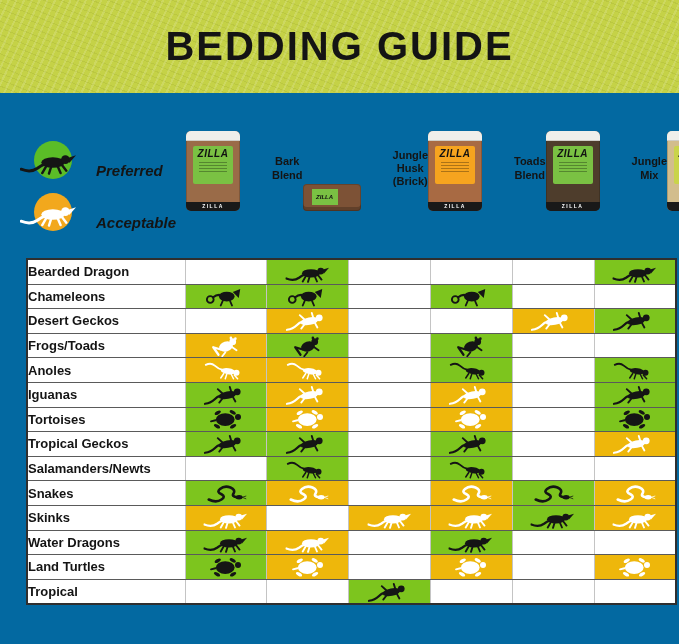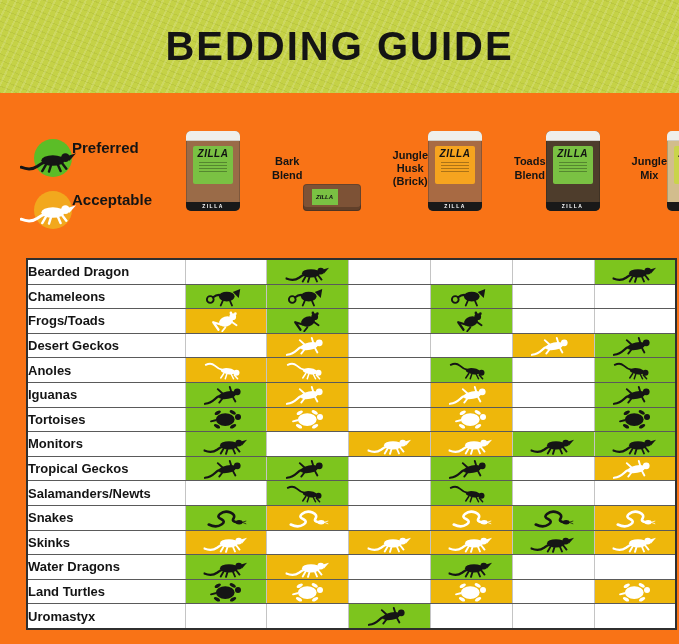--- a/index.html
+++ b/index.html
@@ -1,30 +1,30 @@
 <!DOCTYPE html>
 <html style="--banner: #c5d247; --green: #7dc51e; --gold: #eeb70b; --lgreen: #5bbd27; --lgold: #f2a81d;"><head>
 <meta charset="utf-8">
 <style>
   html,body{margin:0;padding:0;background:#fff;}
-  .page{position:relative;width:679px;height:644px;overflow:hidden;background:#f97316;
+  .page{position:relative;width:679px;height:644px;overflow:hidden;background:#0369a1;
         font-family:"Liberation Sans",sans-serif;}
 
   
   .banner{height:93px;background:var(--banner,#c5d247);
     background-image:
       repeating-linear-gradient(115deg, rgba(255,255,255,.14) 0 2px, transparent 2px 7px),
       repeating-linear-gradient(22deg, rgba(110,120,20,.12) 0 1px, transparent 1px 6px);
     display:flex;align-items:center;justify-content:center;}
   .banner h1{margin:0;font-size:40px;font-weight:700;letter-spacing:2px;color:#141414;}
 
   
   .mid{position:relative;height:165px;}
   .legend{position:absolute;left:34px;top:46px;}
-  .legend-item{display:flex;align-items:flex-start;gap:0;margin-bottom:12px;height:40px;}
+  .legend-item{display:flex;align-items:flex-end;gap:24px;margin-bottom:12px;height:40px;font-style:italic;}
   .badge{width:38px;height:38px;border-radius:50%;position:relative;flex:none;}
   .badge.pref{background:var(--lgreen,#5bbd27);}
   .badge.acc{background:var(--lgold,#f2a81d);}
   .badge svg{position:absolute;width:58px;height:27px;left:-14px;top:7px;overflow:visible;}
   .badge.pref svg{color:#151515;}
   .badge.acc svg{color:#ffffff;}
   .legend-label{font-size:15px;font-weight:700;color:#141414;}
 
   .headers{position:absolute;left:186px;top:26px;width:490px;display:flex;}
   .product-col{flex:1;display:flex;align-items:center;}
@@ -254,20 +254,41 @@
             <td class="cell"></td>
             <td class="cell pref">
               <svg class="animal" viewBox="0 0 120 56">
                 <use href="#sym-chameleon"></use>
               </svg>
             </td>
             <td class="cell"></td>
             <td class="cell"></td>
           </tr>
           <tr class="row">
+            <td class="row-label">Desert Geckos</td>
+            <td class="cell"></td>
+            <td class="cell acc">
+              <svg class="animal" viewBox="0 0 120 56">
+                <use href="#sym-gecko"></use>
+              </svg>
+            </td>
+            <td class="cell"></td>
+            <td class="cell"></td>
+            <td class="cell acc">
+              <svg class="animal" viewBox="0 0 120 56">
+                <use href="#sym-gecko"></use>
+              </svg>
+            </td>
+            <td class="cell pref">
+              <svg class="animal" viewBox="0 0 120 56">
+                <use href="#sym-gecko"></use>
+              </svg>
+            </td>
+          </tr>
+          <tr class="row">
             <td class="row-label">Frogs/Toads</td>
             <td class="cell acc">
               <svg class="animal" viewBox="0 0 120 56">
                 <use href="#sym-frog"></use>
               </svg>
             </td>
             <td class="cell pref">
               <svg class="animal" viewBox="0 0 120 56">
                 <use href="#sym-frog"></use>
               </svg>
@@ -275,41 +296,20 @@
             <td class="cell"></td>
             <td class="cell pref">
               <svg class="animal" viewBox="0 0 120 56">
                 <use href="#sym-frog"></use>
               </svg>
             </td>
             <td class="cell"></td>
             <td class="cell"></td>
           </tr>
           <tr class="row">
-            <td class="row-label">Desert Geckos</td>
-            <td class="cell"></td>
-            <td class="cell acc">
-              <svg class="animal" viewBox="0 0 120 56">
-                <use href="#sym-gecko"></use>
-              </svg>
-            </td>
-            <td class="cell"></td>
-            <td class="cell"></td>
-            <td class="cell acc">
-              <svg class="animal" viewBox="0 0 120 56">
-                <use href="#sym-gecko"></use>
-              </svg>
-            </td>
-            <td class="cell pref">
-              <svg class="animal" viewBox="0 0 120 56">
-                <use href="#sym-gecko"></use>
-              </svg>
-            </td>
-          </tr>
-          <tr class="row">
             <td class="row-label">Anoles</td>
             <td class="cell acc">
               <svg class="animal" viewBox="0 0 120 56">
                 <use href="#sym-salamander"></use>
               </svg>
             </td>
             <td class="cell acc">
               <svg class="animal" viewBox="0 0 120 56">
                 <use href="#sym-salamander"></use>
               </svg>
@@ -371,49 +371,20 @@
               </svg>
             </td>
             <td class="cell"></td>
             <td class="cell pref">
               <svg class="animal" viewBox="0 0 120 56">
                 <use href="#sym-turtle"></use>
               </svg>
             </td>
           </tr>
           <tr class="row">
-            <td class="row-label">Monitors</td>
-            <td class="cell pref">
-              <svg class="animal" viewBox="0 0 120 56">
-                <use href="#sym-lizard"></use>
-              </svg>
-            </td>
-            <td class="cell"></td>
-            <td class="cell acc">
-              <svg class="animal" viewBox="0 0 120 56">
-                <use href="#sym-lizard"></use>
-              </svg>
-            </td>
-            <td class="cell acc">
-              <svg class="animal" viewBox="0 0 120 56">
-                <use href="#sym-lizard"></use>
-              </svg>
-            </td>
-            <td class="cell pref">
-              <svg class="animal" viewBox="0 0 120 56">
-                <use href="#sym-lizard"></use>
-              </svg>
-            </td>
-            <td class="cell pref">
-              <svg class="animal" viewBox="0 0 120 56">
-                <use href="#sym-lizard"></use>
-              </svg>
-            </td>
-          </tr>
-          <tr class="row">
             <td class="row-label">Tropical Geckos</td>
             <td class="cell pref">
               <svg class="animal" viewBox="0 0 120 56">
                 <use href="#sym-gecko"></use>
               </svg>
             </td>
             <td class="cell pref">
               <svg class="animal" viewBox="0 0 120 56">
                 <use href="#sym-gecko"></use>
               </svg>
@@ -546,21 +517,21 @@
               </svg>
             </td>
             <td class="cell"></td>
             <td class="cell acc">
               <svg class="animal" viewBox="0 0 120 56">
                 <use href="#sym-turtle"></use>
               </svg>
             </td>
           </tr>
           <tr class="row">
-            <td class="row-label">Uromastyx</td>
+            <td class="row-label">Tropical</td>
             <td class="cell"></td>
             <td class="cell"></td>
             <td class="cell pref">
               <svg class="animal" viewBox="0 0 120 56">
                 <use href="#sym-gecko"></use>
               </svg>
             </td>
             <td class="cell"></td>
             <td class="cell"></td>
             <td class="cell"></td>

